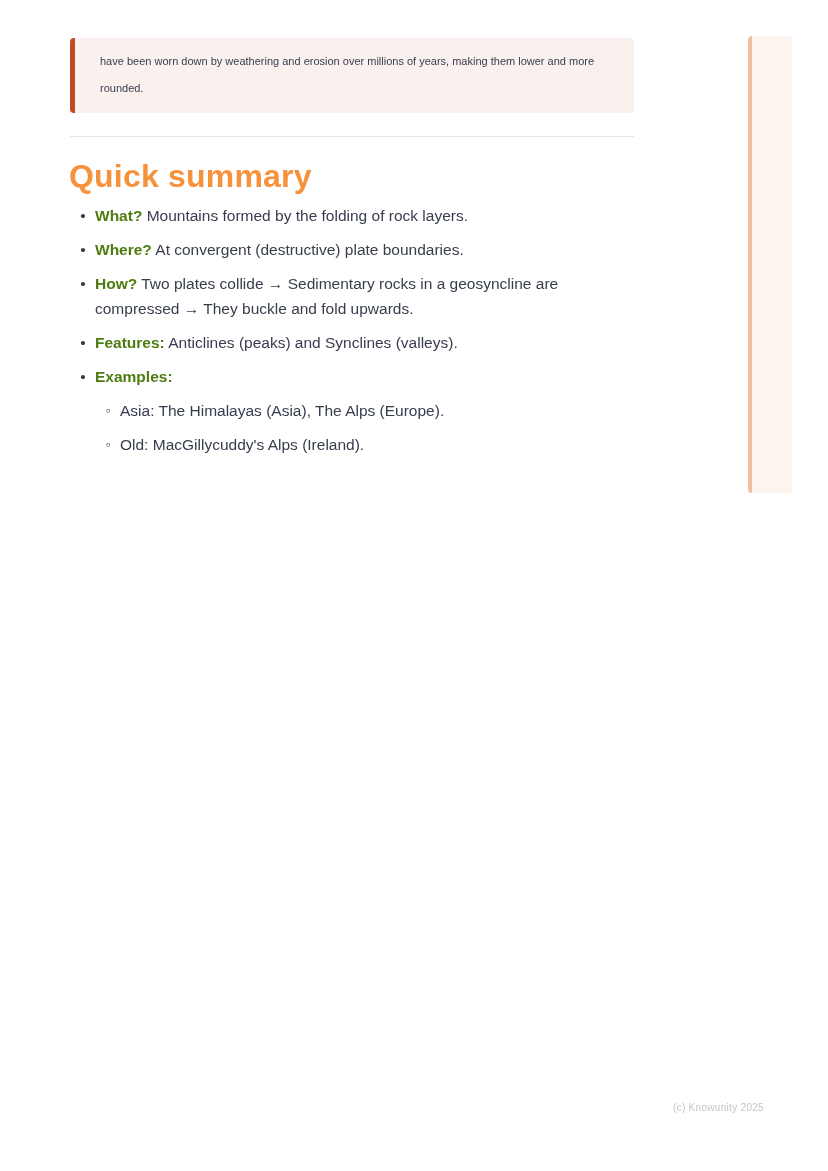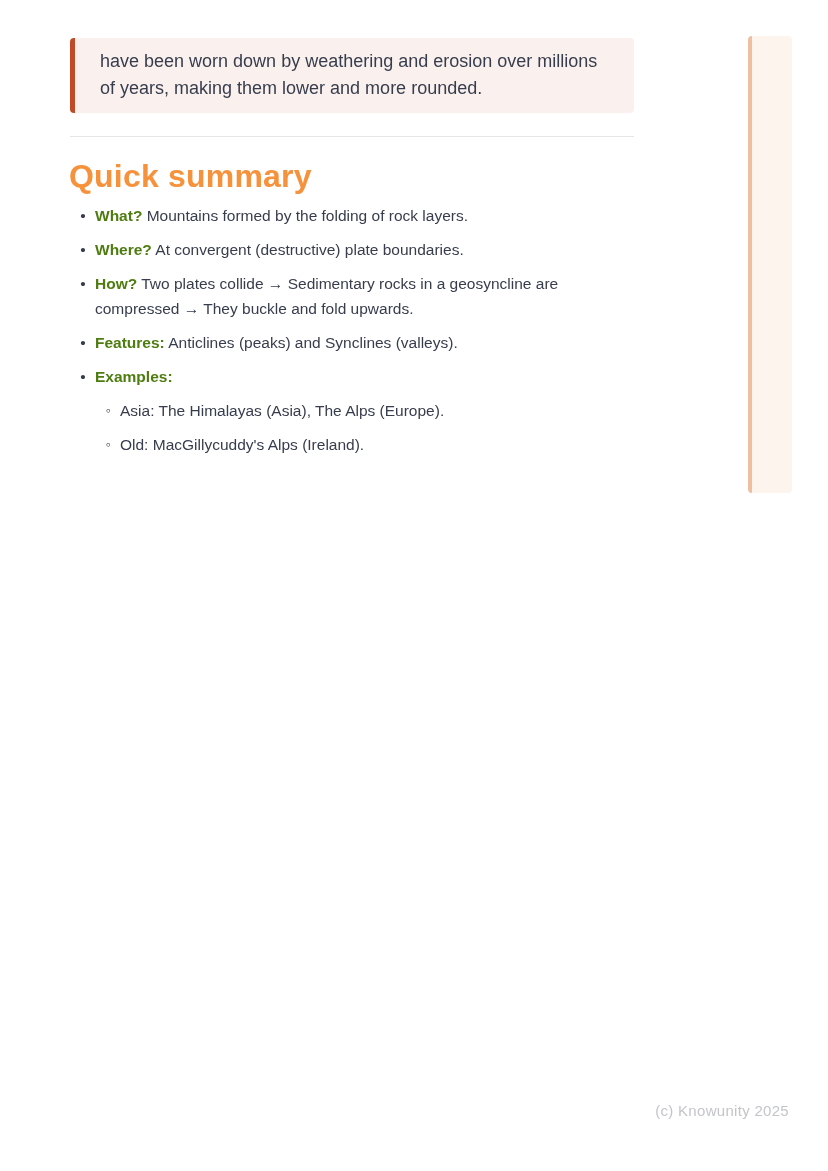--- a/index.html
+++ b/index.html
@@ -24,21 +24,21 @@
   .callout {
     position: absolute;
     left: 70px;
     top: 38px;
     width: 564px;
     box-sizing: border-box;
     background: #faf1ee;
     border-left: 5px solid #c14b26;
     border-radius: 4px;
     padding: 10px 18px 11px 25px;
-    font-size: 18px;
+    font-size: 11px;
     line-height: 27px;
     color: #373d4d;
   }
 
   
   .divider {
     position: absolute;
     left: 70px;
     top: 136px;
     width: 564px;
@@ -112,22 +112,22 @@
     box-sizing: border-box;
     background: #fdf4ee;
     border-left: 4px solid #eec0a0;
     border-radius: 4px;
   }
 
   
   .footer {
     position: absolute;
     top: 1102px;
-    right: 39px;
-    font-size: 15px;
+    right: 64px;
+    font-size: 10px;
     letter-spacing: 0.3px;
     color: #c3c5c9;
   }
 </style>
 </head>
 <body>
 
 <div class="page">
 
   <div class="callout">

